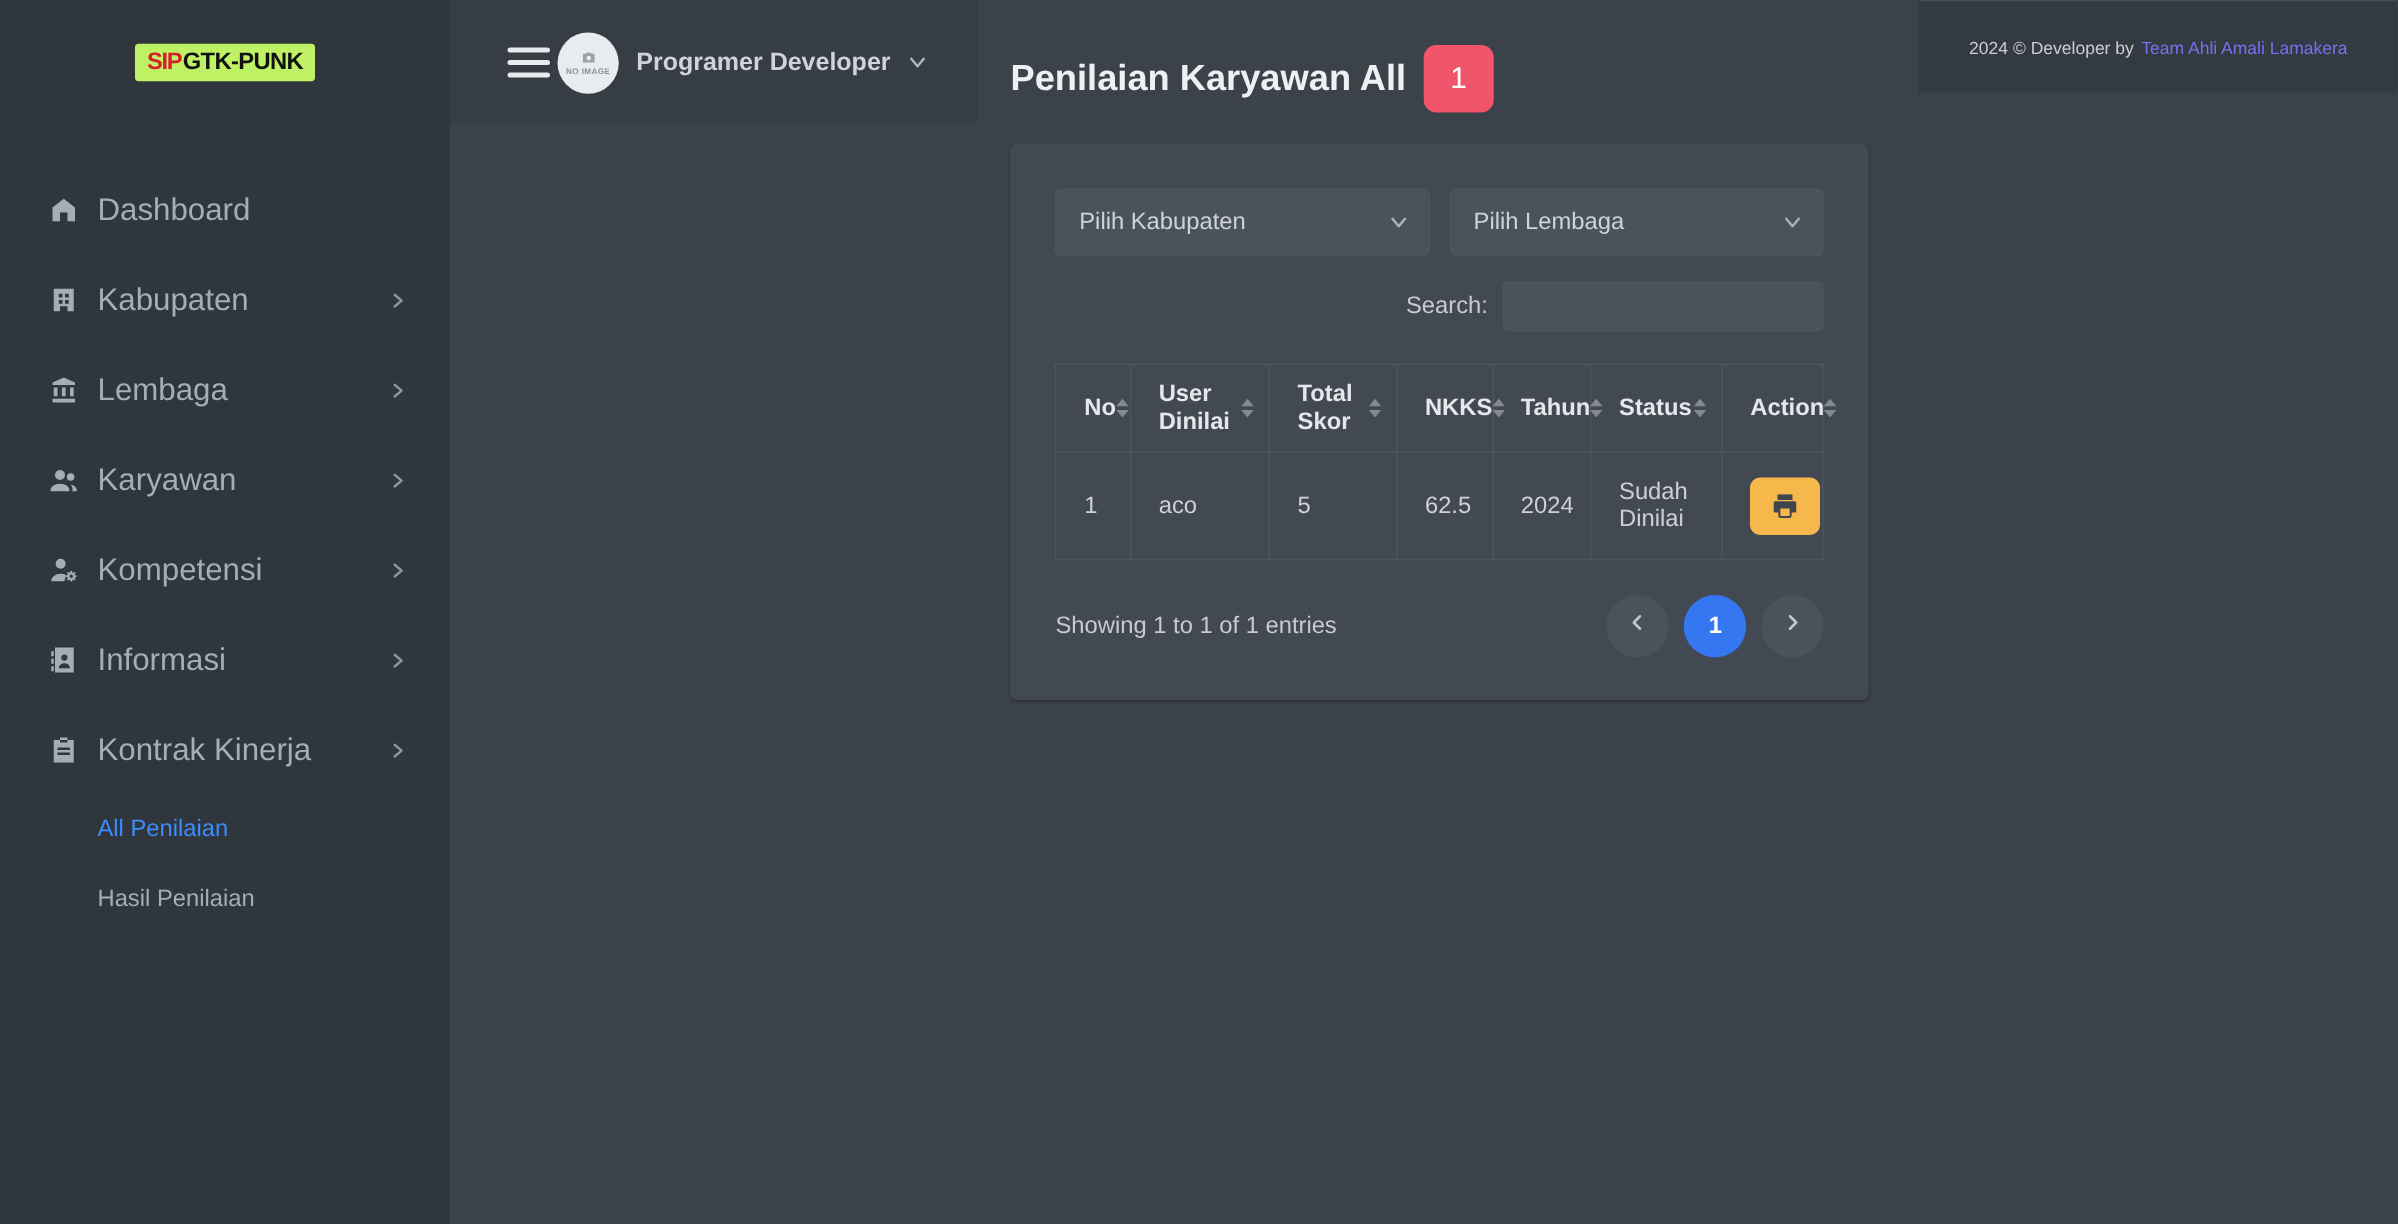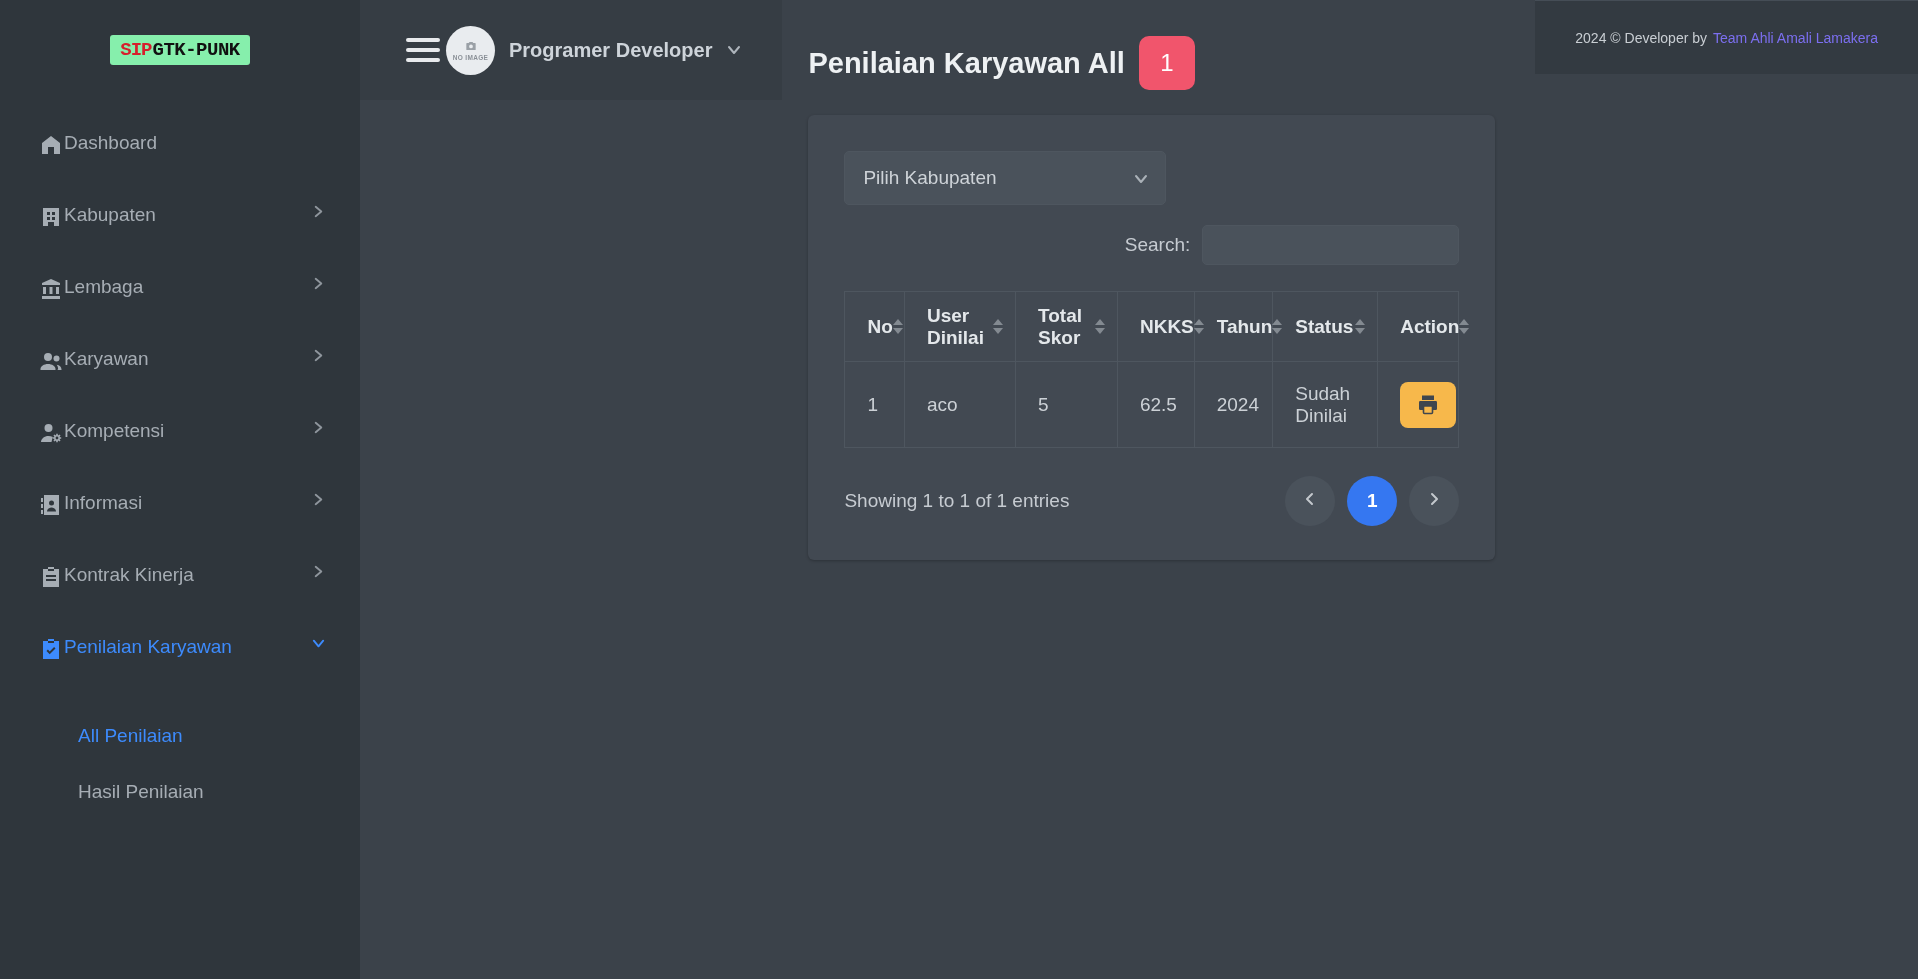--- a/index.html
+++ b/index.html
@@ -29,30 +29,30 @@
     display:flex;
   }
   
   .sidebar{
     width:360px;min-width:360px;height:100%;
     background:var(--bg-sidebar);
     display:flex;flex-direction:column;
   }
   .logo-area{height:100px;display:flex;align-items:center;justify-content:center}
   .logo-box{
-    background:#86efac;border-radius:3px;padding:4px 10px;
-    display:flex;gap:1px;cursor:pointer;font-family:Liberation Mono, monospace;
+    background:#bef264;border-radius:3px;padding:4px 10px;
+    display:flex;gap:1px;cursor:pointer;
   }
   .logo-sip{color:#d61f2c;font-weight:bold;font-size:19px;letter-spacing:-1px}
   .logo-rest{color:#111;font-weight:bold;font-size:19px;letter-spacing:-.5px}
   .menu{padding-top:32px;display:flex;flex-direction:column}
   .menu-item{
-    height:72px;display:flex;
-    padding:0 34px 0 38px;
-    color:var(--text-muted);font-size:19px;cursor:pointer;text-decoration:none;
+    height:72px;display:flex;align-items:center;
+    padding:0 34px 0 38px;gap:14px;
+    color:var(--text-muted);font-size:25px;cursor:pointer;text-decoration:none;
   }
   .menu-item .mi-icon{width:26px;height:26px;flex:0 0 26px;display:flex;align-items:center;justify-content:center}
   .menu-item svg{display:block}
   .menu-item .chev{margin-left:auto;width:15px;height:15px;color:#8f969d}
   .menu-item.active{color:var(--blue)}
   .menu-item.active .chev{color:var(--blue)}
   .submenu{display:flex;flex-direction:column}
   .submenu-item{
     height:56px;display:flex;align-items:center;
     padding-left:78px;font-size:19px;color:var(--text-muted);
@@ -261,33 +261,20 @@
           </svg>
       </span>
       <span>Kontrak Kinerja</span>
       <span class="chev">
         <svg viewBox="0 0 16 16" width="15" height="15">
             <path d="M5 3l6 5-6 5" fill="none" stroke="currentColor" stroke-width="2" stroke-linecap="round" stroke-linejoin="round"></path>
           </svg>
       </span>
     </a>
 
-    <a class="menu-item active">
-      <span class="mi-icon">
-        <svg width="24" height="24" viewBox="0 0 24 24" fill="currentColor">
-            <path fill-rule="evenodd" d="M9 2h6v2h5v18H4V4h5zm0 2v2h6V4zm1.7 13.2-3.2-3.2 1.4-1.4 1.8 1.8 4.4-4.4 1.4 1.4z"></path>
-          </svg>
-      </span>
-      <span>Penilaian Karyawan</span>
-      <span class="chev">
-        <svg viewBox="0 0 16 16" width="15" height="15">
-            <path d="M3 5l5 6 5-6" fill="none" stroke="currentColor" stroke-width="2" stroke-linecap="round" stroke-linejoin="round"></path>
-          </svg>
-      </span>
-    </a>
 
     <div class="submenu">
       <a class="submenu-item active">
         <span>All Penilaian</span>
       </a>
       <a class="submenu-item">
         <span>Hasil Penilaian</span>
       </a>
     </div>
   </nav>
@@ -322,20 +309,28 @@
     <div class="page-title-row">
       <h1 class="page-title">Penilaian Karyawan All</h1>
       <span class="page-badge">1</span>
     </div>
 
     <div class="card">
 
       <div class="filters">
         <div class="select">
           <span>Pilih Kabupaten</span>
+          <span class="sel-chev">
+            <svg viewBox="0 0 16 16" width="16" height="16">
+                <path d="M3 5l5 6 5-6" fill="none" stroke="currentColor" stroke-width="2" stroke-linecap="round" stroke-linejoin="round"></path>
+              </svg>
+          </span>
+        </div>
+        <div class="select">
+          <span>Pilih Lembaga</span>
           <span class="sel-chev">
             <svg viewBox="0 0 16 16" width="16" height="16">
                 <path d="M3 5l5 6 5-6" fill="none" stroke="currentColor" stroke-width="2" stroke-linecap="round" stroke-linejoin="round"></path>
               </svg>
           </span>
         </div>
       </div>
 
       <div class="controls">
         <div class="controls-right">

